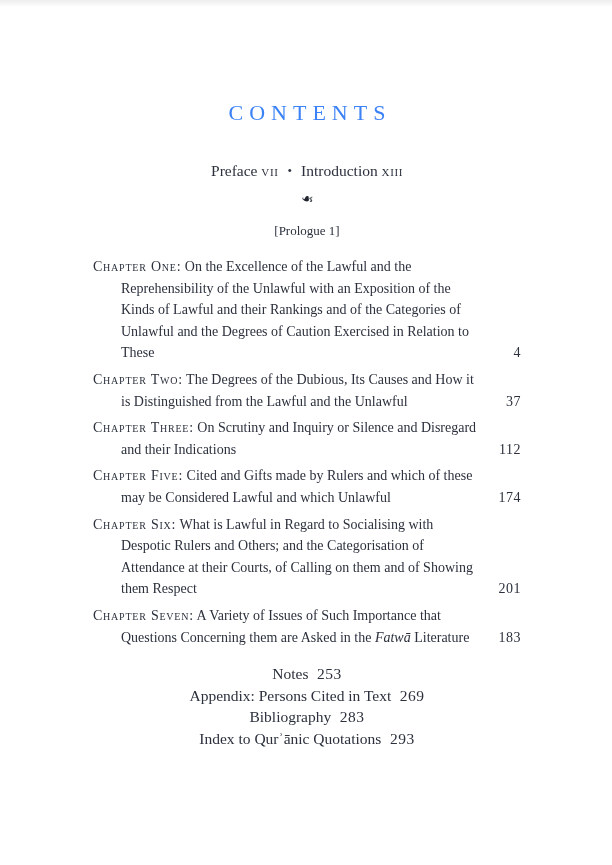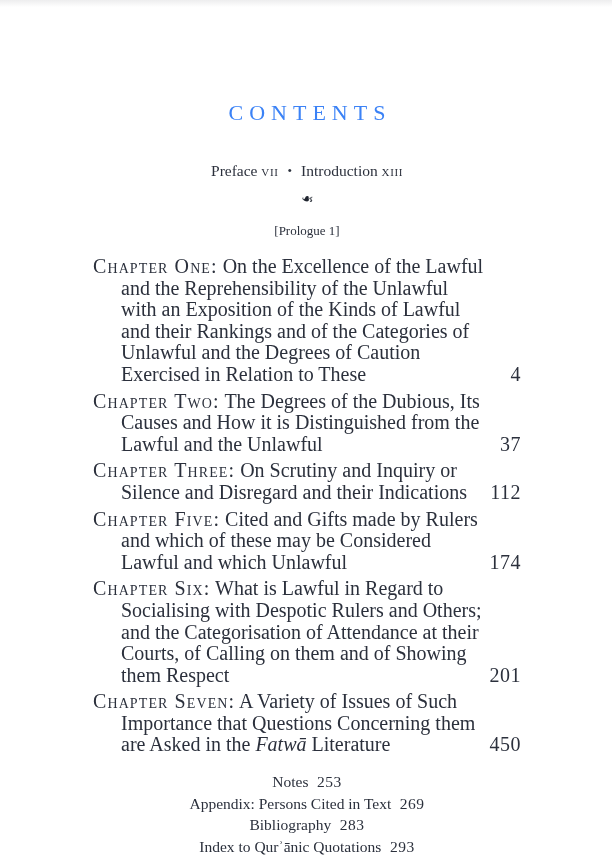--- a/index.html
+++ b/index.html
@@ -77,21 +77,21 @@
   }
   .prologue-line {
     text-align: center;
     font-size: 13px;
     margin-top: 15px;
     color: #2b303c;
   }
   
   .chapter-list {
     margin-top: 17px;
-    font-size: 20px;
+    font-size: 14px;
     line-height: 21.6px;
     color: #2b303c;
   }
   .entry {
     position: relative;
     padding-left: 28px;
     padding-right: 36px;
     text-indent: -28px;
     margin-bottom: 5px;
   }
@@ -142,21 +142,21 @@
 
     <div class="entry"><span class="chapter-label">Chapter Two:</span> <span>The Degrees of the Dubious, Its Causes and How it is Distinguished from the Lawful and the Unlawful</span><span class="pagenum">37</span></div>
 
     <div class="entry"><span class="chapter-label">Chapter Three:</span> <span>On Scrutiny and Inquiry or Silence and Disregard and their Indications</span><span class="pagenum">112</span></div>
 
 
     <div class="entry"><span class="chapter-label">Chapter Five:</span> <span>Cited and Gifts made by Rulers and which of these may be Considered Lawful and which Unlawful</span><span class="pagenum">174</span></div>
 
     <div class="entry"><span class="chapter-label">Chapter Six:</span> <span>What is Lawful in Regard to Socialising with Despotic Rulers and Others; and the Categorisation of Attendance at their Courts, of Calling on them and of Showing them Respect</span><span class="pagenum">201</span></div>
 
-    <div class="entry"><span class="chapter-label">Chapter Seven:</span> <span>A Variety of Issues of Such Importance that Questions Concerning them are Asked in the </span><span class="italic">Fatwā</span><span> Literature</span><span class="pagenum">450</span></div>
+    <div class="entry"><span class="chapter-label">Chapter Seven:</span> <span>A Variety of Issues of Such Importance that Questions Concerning them are Asked in the </span><span class="italic">Fatwā</span><span> Literature</span><span class="pagenum">183</span></div>
 
   </div>
 
   <div class="backmatter">
     <div><span>Notes</span><span class="bm-page">253</span></div>
     <div><span>Appendix: Persons Cited in Text</span><span class="bm-page">269</span></div>
     <div><span>Bibliography</span><span class="bm-page">283</span></div>
     <div><span>Index to Qurʾānic Quotations</span><span class="bm-page">293</span></div>
 
   </div>

